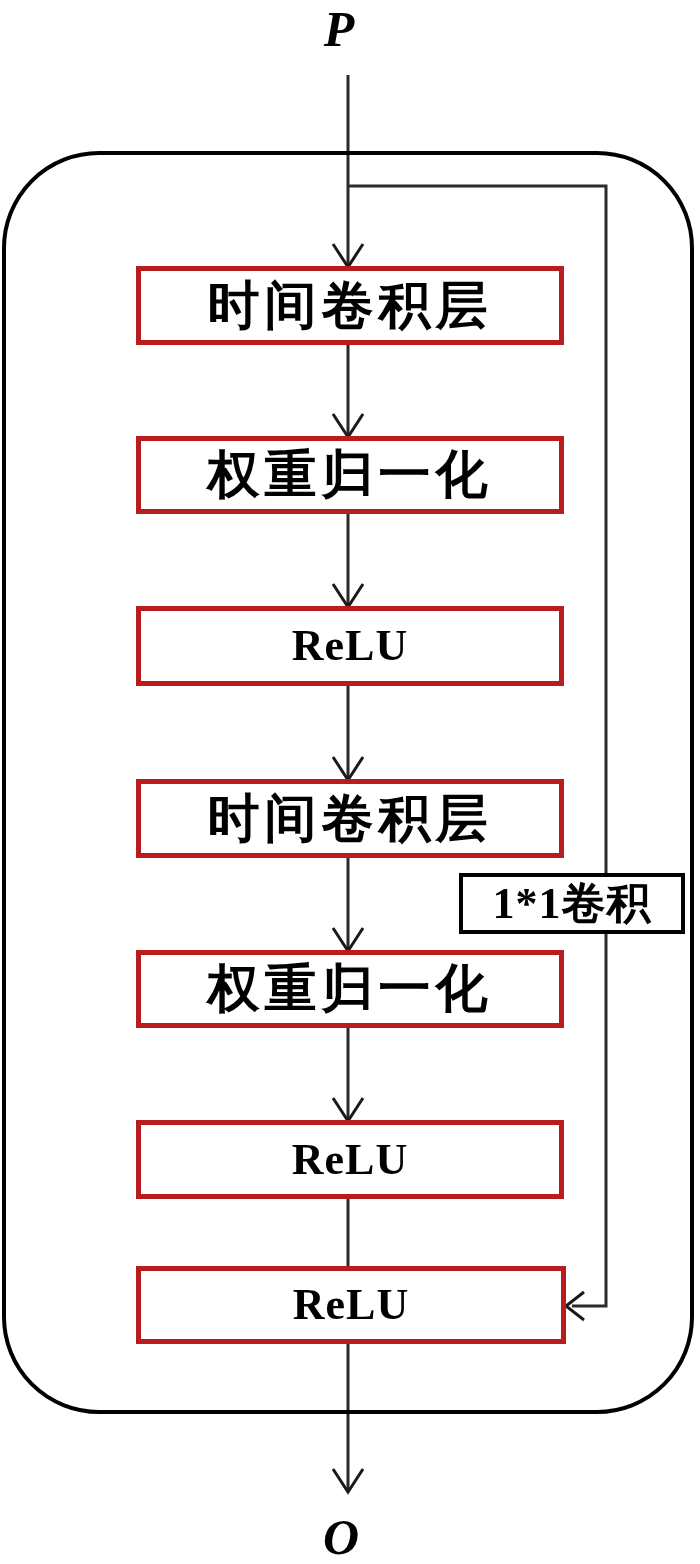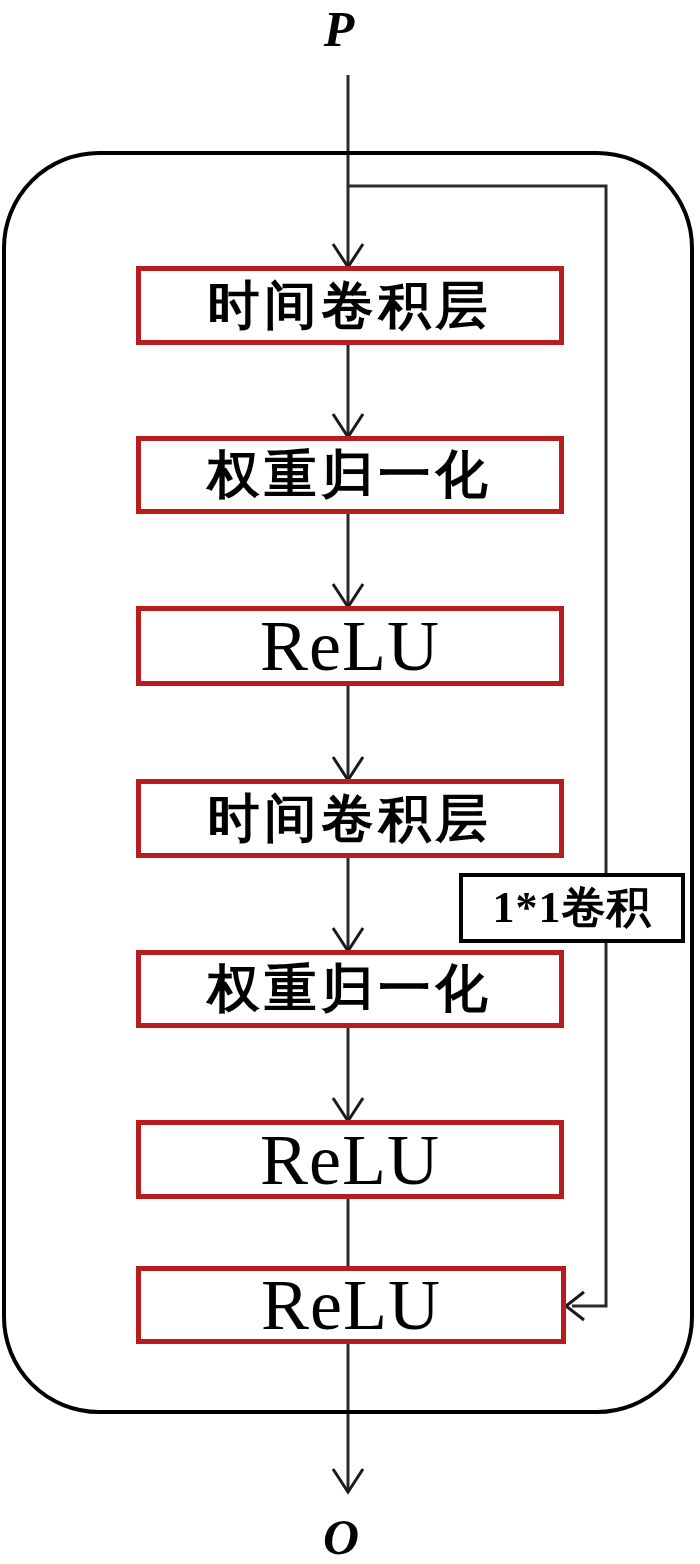--- a/index.html
+++ b/index.html
@@ -10,23 +10,23 @@
   .wires{position:absolute;left:0;top:0;width:700px;height:1564px;}
   .residual-container{
     position:absolute;left:2px;top:151px;width:692px;height:1263px;
     border:4px solid #000;border-radius:97px;box-sizing:border-box;background:transparent;
   }
   .node{
     position:absolute;background:#ffffff;border:5px solid #b91c1c;box-sizing:border-box;
     display:flex;align-items:center;justify-content:center;text-align:center;
   }
   .node .cjk{font-size:52px;font-weight:bold;letter-spacing:5px;line-height:1;white-space:nowrap;}
-  .node .latin{font-size:72px;font-weight:normal;letter-spacing:1px;line-height:1;white-space:nowrap;}
+  .node .latin{font-size:44px;font-weight:bold;letter-spacing:1px;line-height:1;white-space:nowrap;}
   .side-node{
-    position:absolute;left:459px;top:873px;width:226px;height:70px;
+    position:absolute;left:459px;top:873px;width:226px;height:61px;
     background:#ffffff;border:4px solid #000;box-sizing:border-box;
     display:flex;align-items:center;justify-content:center;
   }
   .side-node .side-label{font-size:44px;font-weight:bold;line-height:1;white-space:nowrap;letter-spacing:1px;}
   .io-label{
     position:absolute;width:120px;text-align:center;
     font-size:50px;font-weight:bold;font-style:italic;line-height:1;
   }
   .io-label.input{left:279px;top:4px;}
   .io-label.output{left:281px;top:1512px;}

